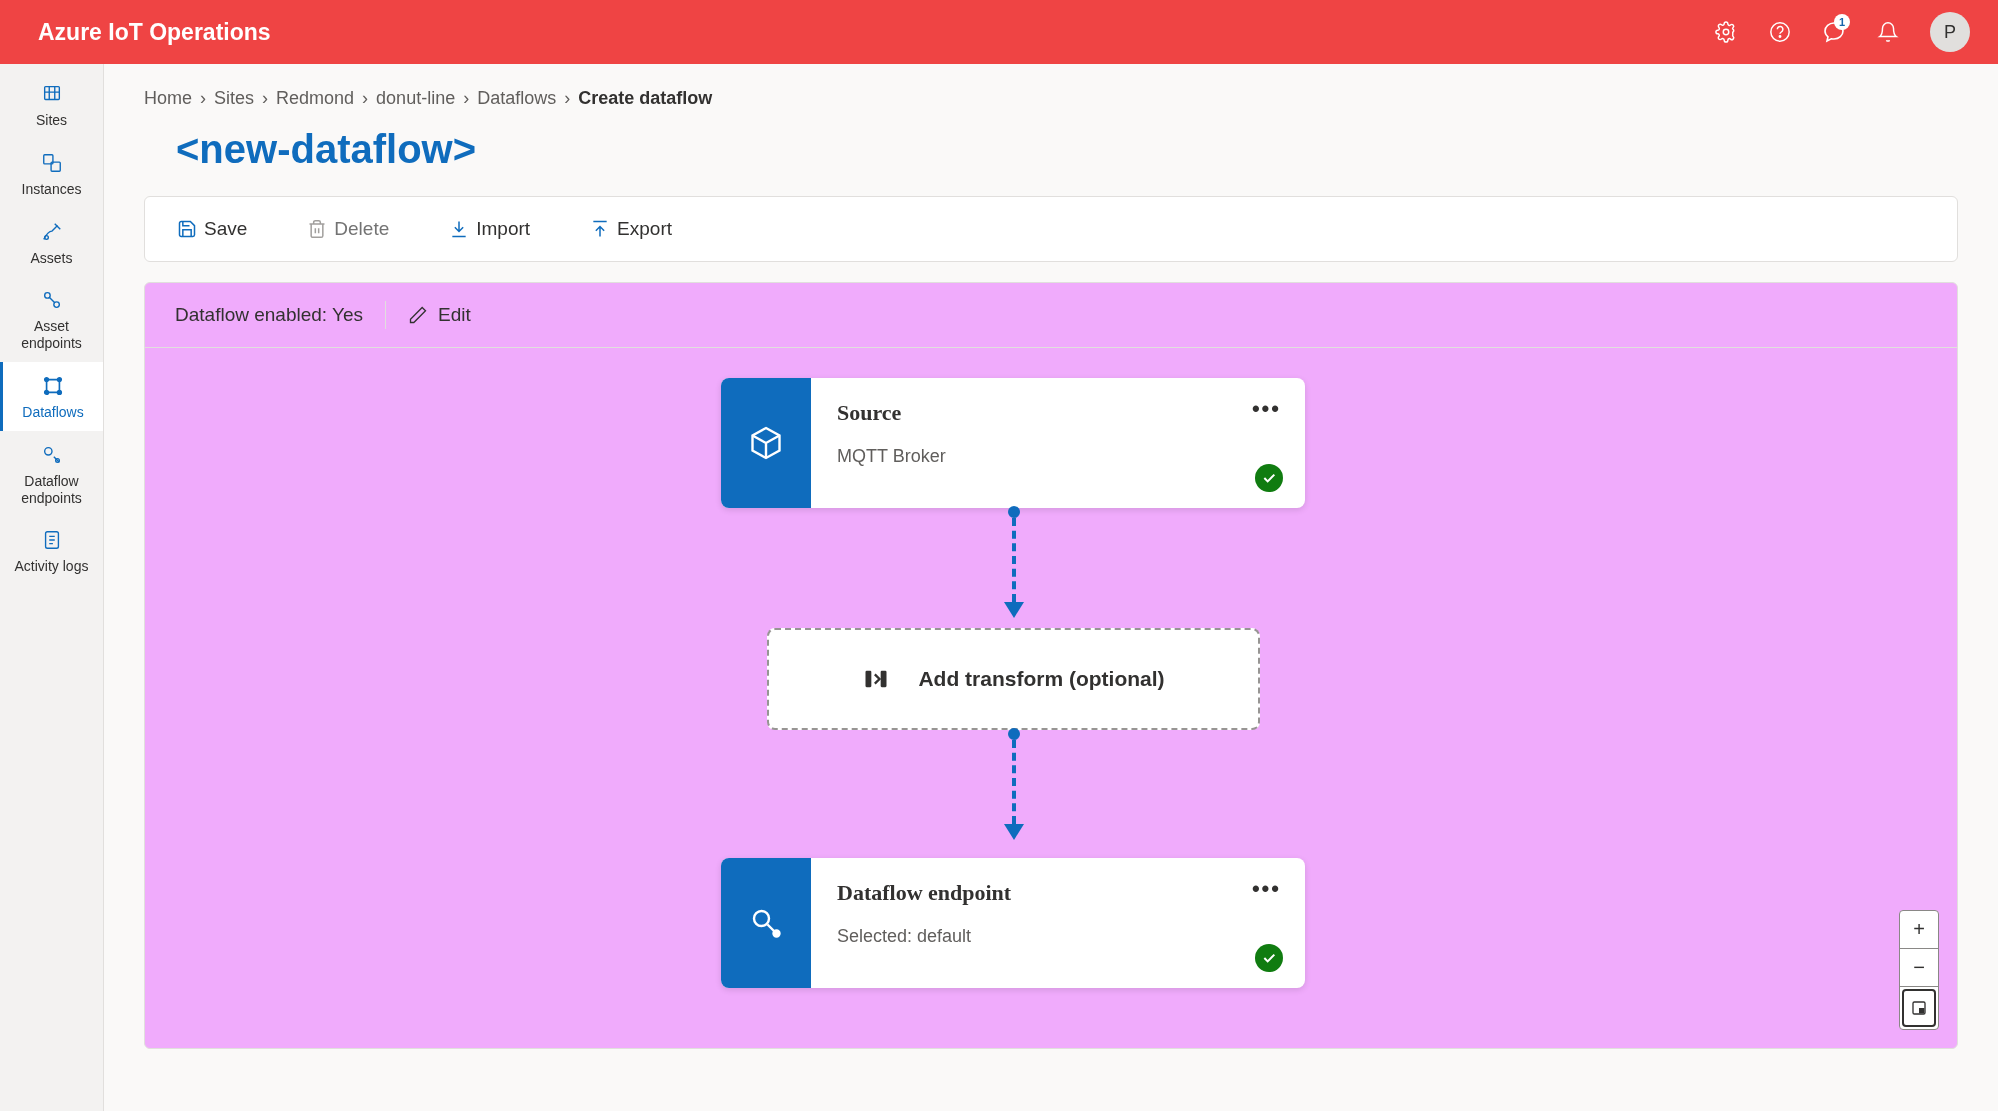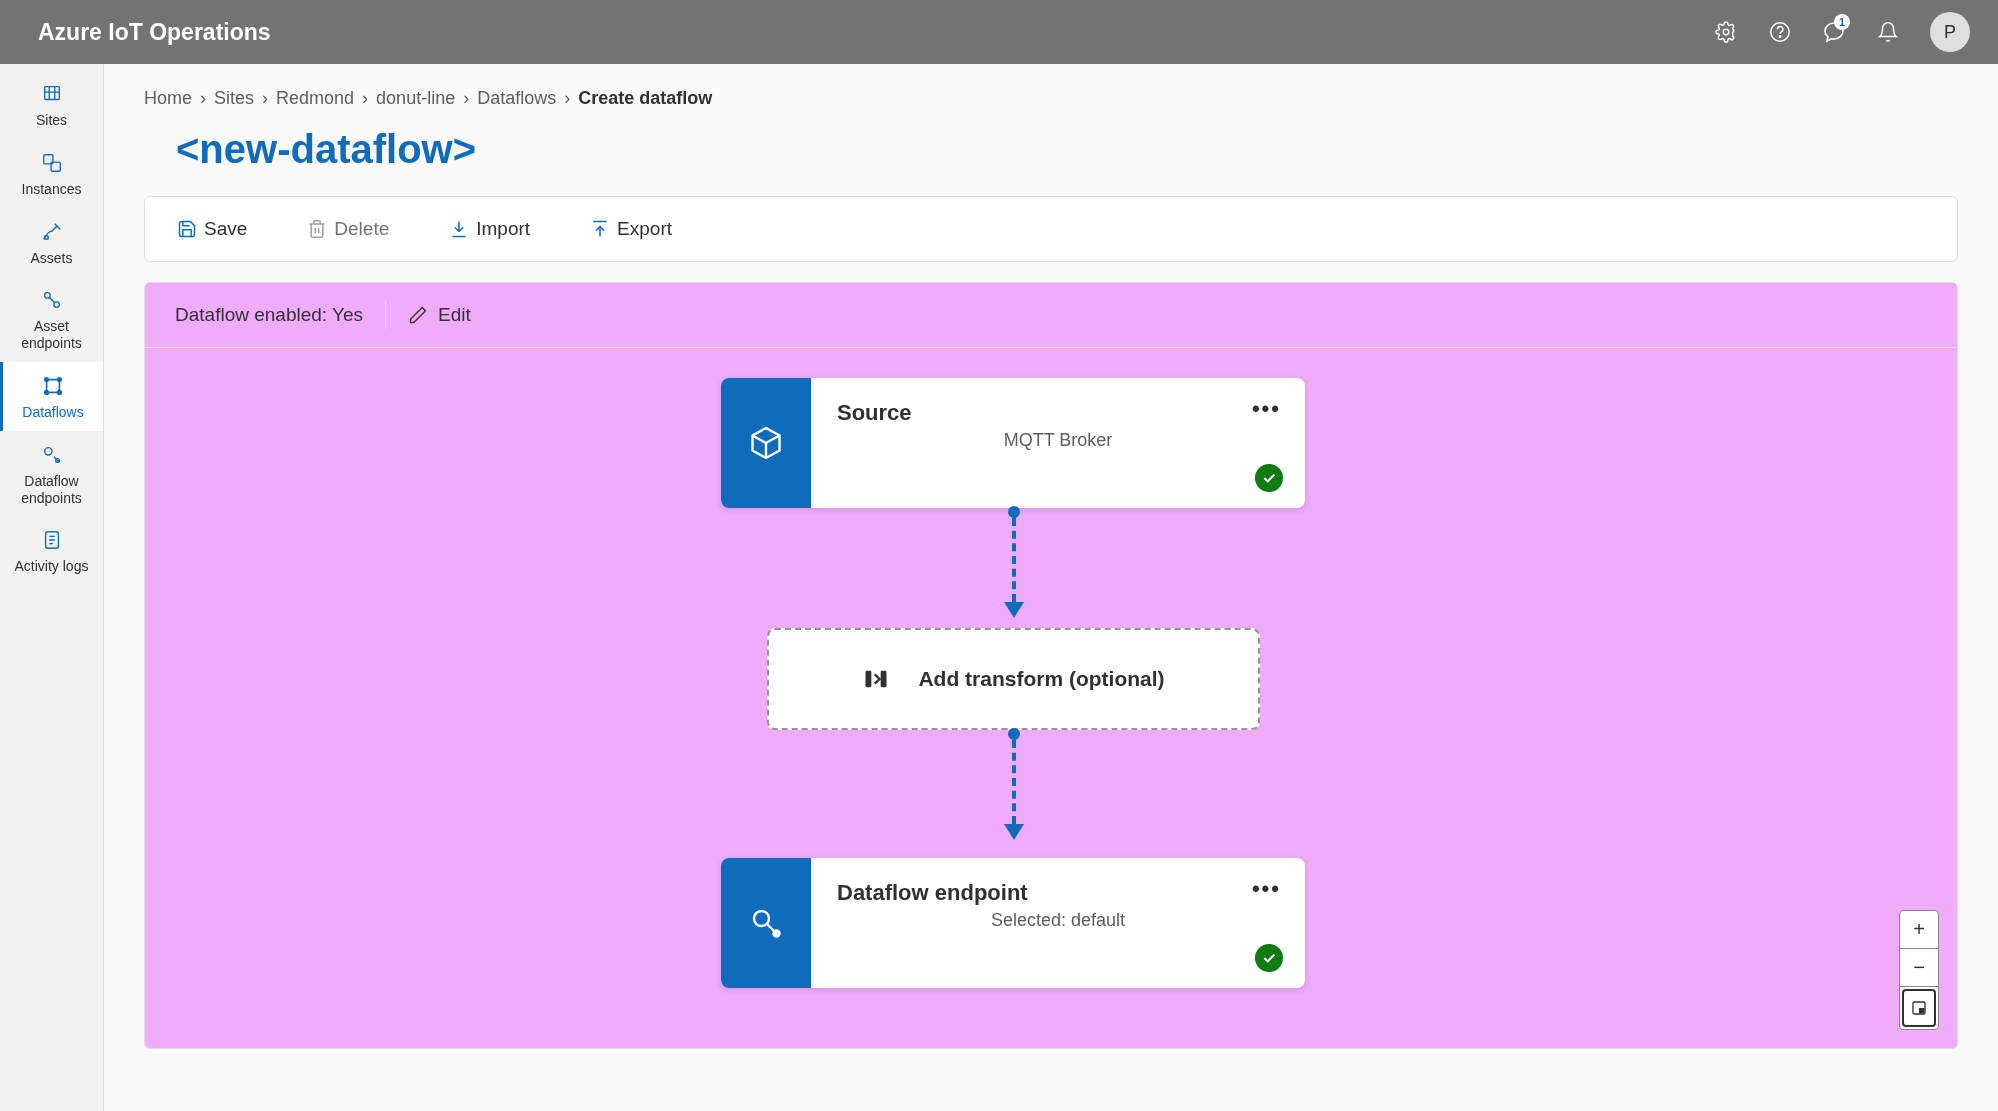--- a/index.html
+++ b/index.html
@@ -9,21 +9,21 @@
     font-family: "Segoe UI", -apple-system, BlinkMacSystemFont, sans-serif;
   }
   body {
     background: #faf9f8;
     width: 1998px;
     height: 1111px;
     overflow: hidden;
   }
   .header {
     height: 64px;
-    background: #737373;
+    background: #ef4444;
     color: #fff;
     display: flex;
     align-items: center;
     padding: 0 28px 0 38px;
     justify-content: space-between;
   }
   .header-title {
     font-size: 23px;
     font-weight: 600;
   }
@@ -204,22 +204,22 @@
     width: 90px;
     background: #0F6CBD;
     border-radius: 8px 0 0 8px;
     display:flex;align-items:center;justify-content:center;
   }
   .node-body {
     flex:1;
     padding: 22px 26px;
     position:relative;
   }
-  .node-title { font-size: 22px; font-weight:600;color:#323130;}
-  .node-subtitle { font-size:18px;color:#605e5c;margin-top:4px;text-align:center;}
+  .node-title { font-size: 22px; font-weight:600;color:#323130;font-family:Liberation Serif, serif;}
+  .node-subtitle { font-size:18px;color:#605e5c;margin-top:20px;}
   .node-more {
     position:absolute; top:18px; right:24px;
     font-size:22px;letter-spacing:2px;cursor:pointer;color:#323130;font-weight:700;
   }
   .node-status {
     position:absolute; bottom:16px; right:22px;
     width:28px;height:28px;border-radius:50%;background:#107C10;
     display:flex;align-items:center;justify-content:center;
   }
 

